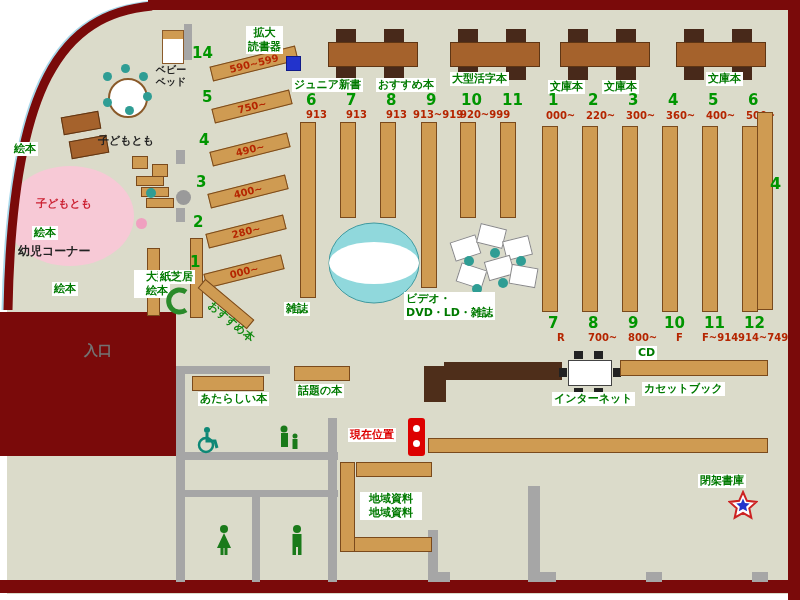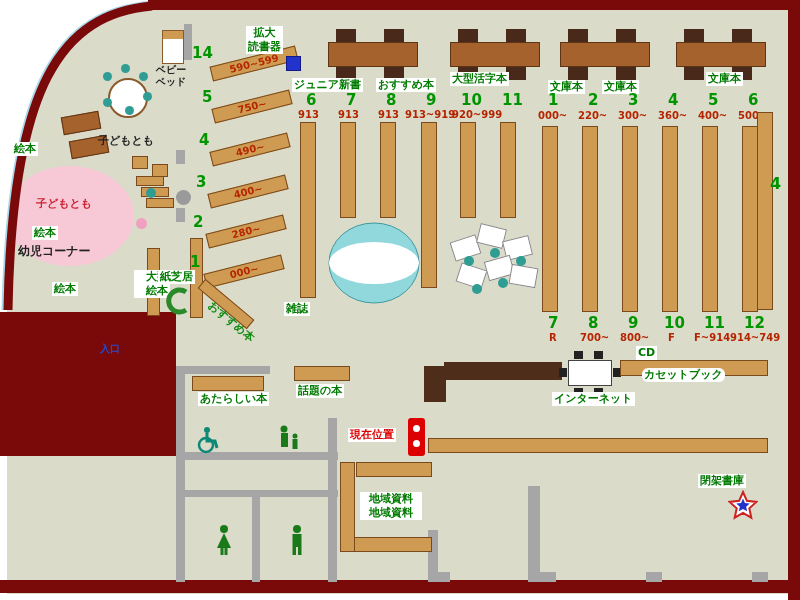--- a/index.html
+++ b/index.html
@@ -5,21 +5,21 @@
   html,body{margin:0;padding:0;background:#fff;font-family:"DejaVu Sans",sans-serif;}
   #map{position:relative;width:800px;height:600px;background:#fff;overflow:hidden;}
   #map svg.bg{position:absolute;left:0;top:0;}
   .abs{position:absolute;}
   .shelf{position:absolute;background:#cf9b52;border:1px solid #7a4a1c;box-sizing:border-box;}
   .diag{display:flex;align-items:center;justify-content:center;color:#b52500;
         font-size:10px;font-weight:bold;transform:rotate(-14deg);}
   .plate{position:absolute;background:#fff;color:#007a00;font-weight:bold;font-size:11px;
          line-height:1.25;padding:0 2px;white-space:nowrap;}
   .num{position:absolute;color:#009500;font-weight:bold;font-size:15px;line-height:1;}
-  .code{position:absolute;color:#b52500;font-weight:bold;font-size:10px;line-height:1;white-space:nowrap;}
+  .code{position:absolute;color:#b52500;font-weight:bold;font-size:10px;line-height:1;white-space:nowrap;margin-left:8px;}
   .blk{position:absolute;color:#222;font-weight:bold;font-size:10px;line-height:1.2;white-space:nowrap;}
   .tbl{position:absolute;background:#a5622c;border:1px solid #5e3514;box-sizing:border-box;}
   .chair{position:absolute;background:#48291a;}
   .gwall{position:absolute;background:#a6a6a6;}
   .dot{position:absolute;border-radius:50%;}
   .teal{background:#2f9d94;} .pinkdot{background:#f0a0c0;}
   .desk{position:absolute;background:#fff;border:1px solid #888;box-sizing:border-box;}
   .counter{position:absolute;background:#4e2e1a;}
 </style>
 </head>
@@ -93,21 +93,21 @@
     <div>大型</div>
     <div>絵本</div>
   </div>
   <div class="plate" style="left:158px;top:270px;">紙芝居</div>
   <div class="abs" style="left:166px;top:286px;">
     <svg width="26" height="30">
         <path d="M20,6 A11,11 0 1 0 20,24" stroke="#2a8a2a" stroke-width="5" fill="none"></path>
       </svg>
   </div>
 
-  <div class="abs" style="left:84px;top:342px;color:#1d4ed8;font-weight:bold;font-size:10px;margin-left:16px;">入口</div>
+  <div class="abs" style="left:84px;top:342px;color:#737373;font-weight:bold;font-size:14px;">入口</div>
 
   <div class="num" style="left:192px;top:46px;">14</div>
   <div class="shelf diag" style="left:210px;top:56px;width:88px;height:15px;">590~599</div>
   <div class="num" style="left:202px;top:90px;">5</div>
   <div class="shelf diag" style="left:212px;top:99px;width:80px;height:15px;">750~</div>
   <div class="num" style="left:199px;top:133px;">4</div>
   <div class="shelf diag" style="left:210px;top:142px;width:80px;height:15px;">490~</div>
   <div class="num" style="left:196px;top:175px;">3</div>
   <div class="shelf diag" style="left:208px;top:184px;width:80px;height:15px;">400~</div>
   <div class="num" style="left:193px;top:215px;">2</div>
@@ -175,20 +175,24 @@
   <div class="desk" style="left:458px;top:266px;width:27px;height:20px;transform:rotate(18deg);"></div>
   <div class="desk" style="left:486px;top:258px;width:27px;height:20px;transform:rotate(-16deg);"></div>
   <div class="desk" style="left:510px;top:266px;width:27px;height:20px;transform:rotate(10deg);"></div>
   <div class="dot teal" style="left:464px;top:256px;width:10px;height:10px;"></div>
   <div class="dot teal" style="left:490px;top:248px;width:10px;height:10px;"></div>
   <div class="dot teal" style="left:516px;top:256px;width:10px;height:10px;"></div>
   <div class="dot teal" style="left:472px;top:284px;width:10px;height:10px;"></div>
   <div class="dot teal" style="left:498px;top:278px;width:10px;height:10px;"></div>
 
   <div class="plate" style="left:284px;top:302px;">雑誌</div>
+  <div class="plate" style="left:404px;top:292px;">
+    <div>ビデオ・</div>
+    <div>DVD・LD・雑誌</div>
+  </div>
 
   <div class="num" style="left:548px;top:93px;">1</div>
   <div class="num" style="left:588px;top:93px;">2</div>
   <div class="num" style="left:628px;top:93px;">3</div>
   <div class="num" style="left:668px;top:93px;">4</div>
   <div class="num" style="left:708px;top:93px;">5</div>
   <div class="num" style="left:748px;top:93px;">6</div>
   <div class="code" style="left:538px;top:111px;">000~</div>
   <div class="code" style="left:578px;top:111px;">220~</div>
   <div class="code" style="left:618px;top:111px;">300~</div>
@@ -223,21 +227,21 @@
   <div class="abs" style="left:568px;top:360px;width:44px;height:26px;background:#fff;border:1px solid #444;box-sizing:border-box;"></div>
   <div class="chair" style="left:574px;top:351px;width:9px;height:8px;background:#222;"></div>
   <div class="chair" style="left:594px;top:351px;width:9px;height:8px;background:#222;"></div>
   <div class="chair" style="left:574px;top:388px;width:9px;height:8px;background:#222;"></div>
   <div class="chair" style="left:594px;top:388px;width:9px;height:8px;background:#222;"></div>
   <div class="chair" style="left:559px;top:368px;width:8px;height:9px;background:#222;"></div>
   <div class="chair" style="left:613px;top:368px;width:8px;height:9px;background:#222;"></div>
   <div class="plate" style="left:552px;top:392px;">インターネット</div>
   <div class="shelf" style="left:620px;top:360px;width:148px;height:16px;"></div>
   <div class="plate" style="left:636px;top:346px;">CD</div>
-  <div class="plate" style="left:642px;top:368px;border-radius:6px;">カセットブック</div>
+  <div class="plate" style="left:642px;top:382px;">カセットブック</div>
 
   <div class="shelf" style="left:428px;top:438px;width:340px;height:15px;"></div>
   <div class="plate" style="left:698px;top:474px;">閉架書庫</div>
   <div class="abs" style="left:728px;top:490px;">
     <svg width="30" height="30">
       <path d="M15,2 L18.9,10.8 L28.4,11.9 L21.3,18.3 L23.3,27.7 L15,22.8 L6.7,27.7 L8.7,18.3 L1.6,11.9 L11.1,10.8 Z" fill="#fff" stroke="#cc2222" stroke-width="2"></path>
       <path d="M15,2 L18.9,10.8 L28.4,11.9 L21.3,18.3 L23.3,27.7 L15,22.8 L6.7,27.7 L8.7,18.3 L1.6,11.9 L11.1,10.8 Z" fill="#2233cc" transform="translate(7.5,7.5) scale(0.5)"></path>
     </svg>
   </div>
 

